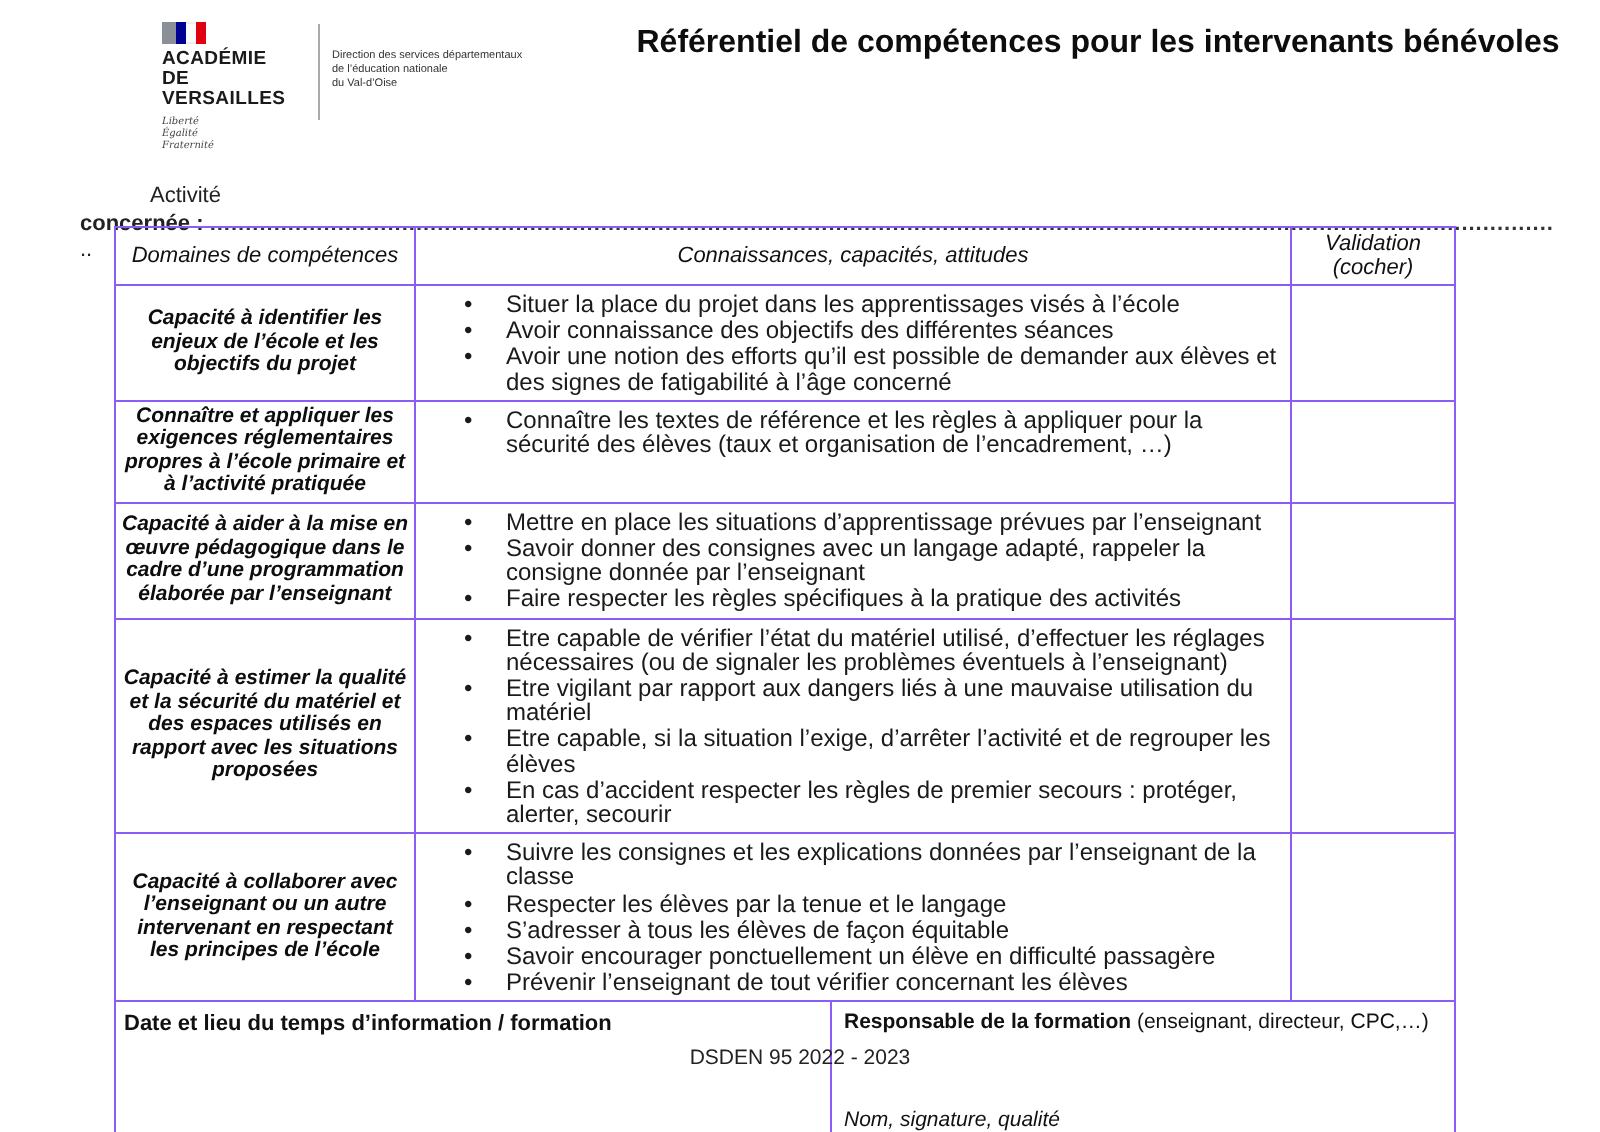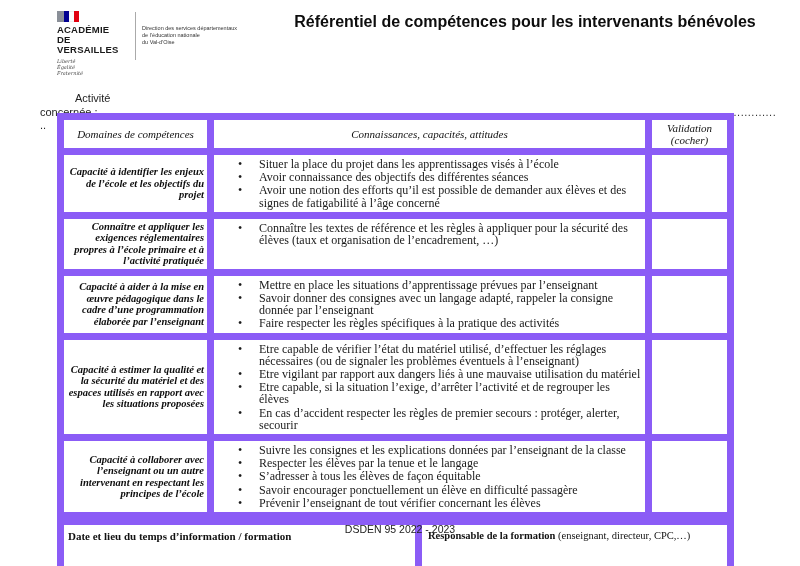--- a/index.html
+++ b/index.html
@@ -3,21 +3,21 @@
 <meta charset="utf-8">
 <style>
   * { margin: 0; padding: 0; box-sizing: border-box; }
   html, body {
     width: 800px; height: 566px;
     background: #ffffff;
     overflow: hidden;
     font-family: "Liberation Sans", sans-serif;
     color: #111;
   }
-  .page { position: relative; width: 800px; height: 474px; }
+  .page { position: relative; width: 800px; height: 474px; padding-left: 24px; }
 
   
   .header { position: relative; height: 64px; }
   .logo-block { position: absolute; left: 57px; top: 11px; display: flex; }
   .logo-left { width: 72px; }
   .flag { display: flex; height: 11px; width: 23px; margin-bottom: 3px; }
   .flag .f-gray  { width: 7px; background: #8a8f98; }
   .flag .f-blue  { width: 5px; background: #000091; }
   .flag .f-white { width: 5px; background: #fbfbfb; border-top: 1px solid #eee; border-bottom: 1px solid #eee; }
   .flag .f-red   { width: 5px; background: #e1000f; }
@@ -25,35 +25,35 @@
   .motto { margin-top: 3px; font-family: "DejaVu Serif", serif; font-style: italic; font-size: 5px; line-height: 6px; color: #444; }
   .logo-divider { width: 1px; background: #aaa; margin: 1px 6px 0 6px; height: 48px; }
   .dept { font-size: 5.5px; line-height: 7px; color: #333; padding-top: 14px; }
 
   .title { position: absolute; left: 270px; top: 13px; width: 510px; text-align: center;
            font-weight: 700; font-size: 16px; line-height: 17px; color: #0d0d0d; }
 
   
   .activity { position: absolute; left: 40px; top: 66px; width: 736px; font-size: 11px; line-height: 13.5px; color: #222; }
   .activity .line1 { text-indent: 35px; margin-top: 26px; }
-  .activity .line2 { display: flex; white-space: nowrap; overflow: hidden; }
+  .activity .line2 { display: flex; white-space: nowrap; overflow: hidden; font-weight: bold; }
   .activity .dots { flex: 1 1 auto; overflow: hidden; letter-spacing: 0.5px; color: #333; }
 
   
   .tbl-wrap { position: absolute; left: 57px; top: 113px; width: 670px; }
   table { border-collapse: collapse; width: 670px; table-layout: fixed; }
-  td, th { border: 7px solid #8b5cf6; vertical-align: middle; font-family: Liberation Serif, serif; }
+  td, th { border: 1px solid #8b5cf6; vertical-align: middle; }
   col.c-domain { width: 150px; }
   col.c-items  { width: 438px; }
   col.c-valid  { width: 82px; }
 
   th { font-weight: 400; font-style: italic; font-size: 11px; line-height: 12px; padding: 2px 2px; text-align: center; color: #111; }
 
   td.domain-cell { font-weight: 700; font-style: italic; font-size: 10.5px; line-height: 11.5px;
-                   text-align: right; padding: 2px 3px; color: #0d0d0d; }
+                   text-align: center; padding: 2px 3px; color: #0d0d0d; }
   td.items-cell { padding: 2px 4px 2px 0; vertical-align: top; }
   td.items-cell ul { list-style: none; }
   td.items-cell li { position: relative; padding-left: 45px; font-size: 12px; line-height: 12.2px; color: #1a1a1a; margin: 1px 0; }
   td.items-cell li::before { content: "\2022"; position: absolute; left: 24px; top: 0; }
   td.validation-cell { background: #fff; }
 
   tr.r5 td { height: 70px; }
 
   
   .bottom-tbl { margin-top: -1px; }

